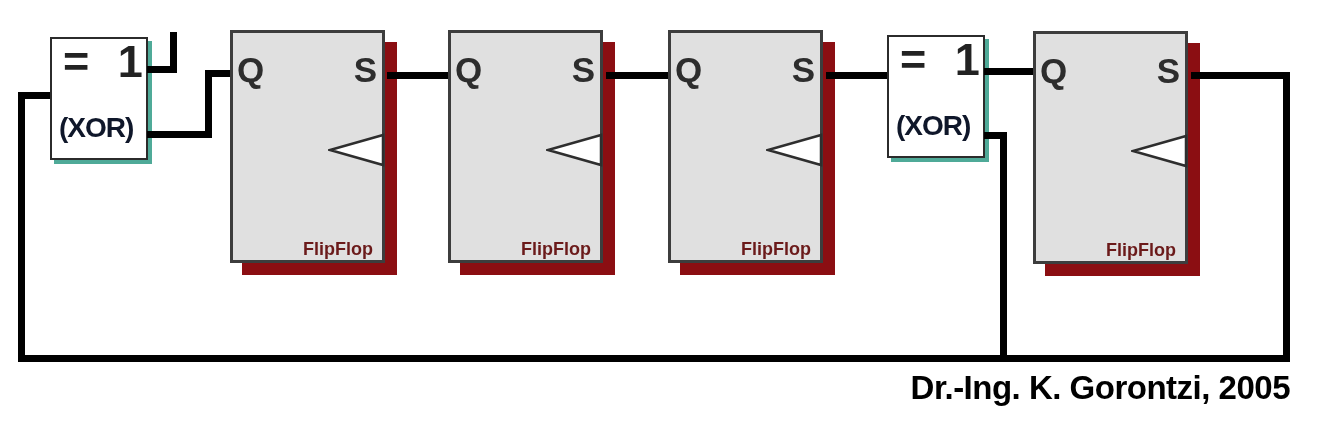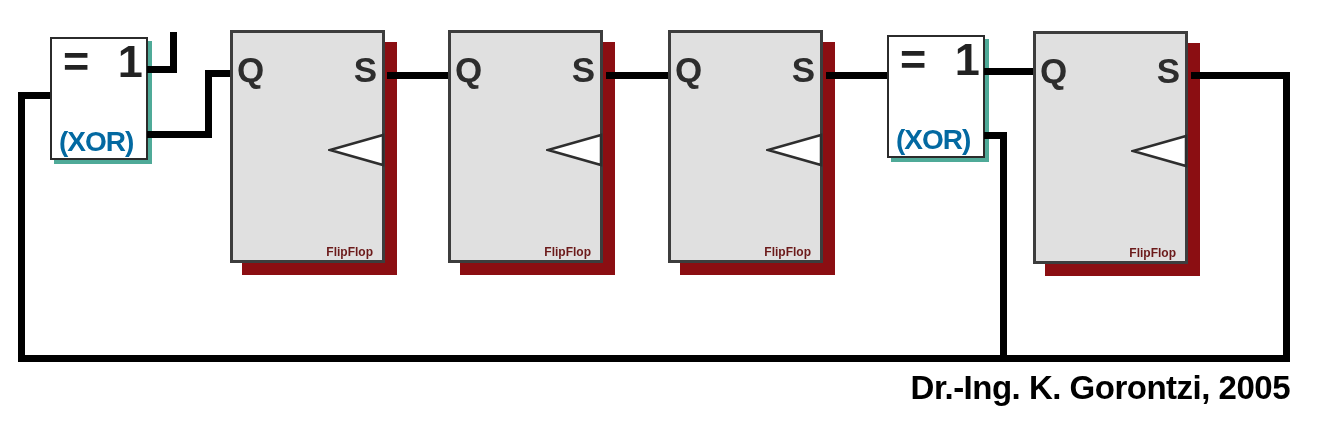--- a/index.html
+++ b/index.html
@@ -28,42 +28,42 @@
     position: absolute;
     top: 19px;
     font-size: 35px; font-weight: bold;
     color: #2d2d2d; line-height: 1;
   }
   .ff-q { left: 4px; }
   .ff-s { right: 5px; }
   .ff-clk { position: absolute; right: -3px; top: 100px; }
   .ff-type {
     position: absolute; right: 9px; bottom: 2px;
-    font-size: 12px; font-weight: bold;
+    font-size: 18px; font-weight: bold;
     color: #6b1a1a; line-height: 1;
   }
   
   .xor {
     position: absolute;
     width: 98px; height: 123px;
     box-sizing: border-box;
     background: #ffffff;
     border: 2px solid #2b2b2b;
     box-shadow: 4px 4px 0 0 #4faa98;
     z-index: 3;
   }
   .xor-sym {
     position: absolute; left: 11px; top: 0px;
     font-size: 45px; font-weight: bold; letter-spacing: 8px;
     color: #222222; line-height: 1; white-space: pre;
   }
   .xor-sub {
-    position: absolute; left: 7px; bottom: 2px;
+    position: absolute; left: 7px; bottom: 16px;
     font-size: 28px; font-weight: bold; letter-spacing: -1px;
-    color: #0369a1; line-height: 1;
+    color: #0f172a; line-height: 1;
   }
   
   .caption {
     position: absolute; right: 37px; top: 363px;
     font-size: 33px; font-weight: bold; letter-spacing: -0.5px;
     color: #000000; line-height: 1; z-index: 6; margin-top: 8px;
   }
 </style>
 </head>
 <body>

